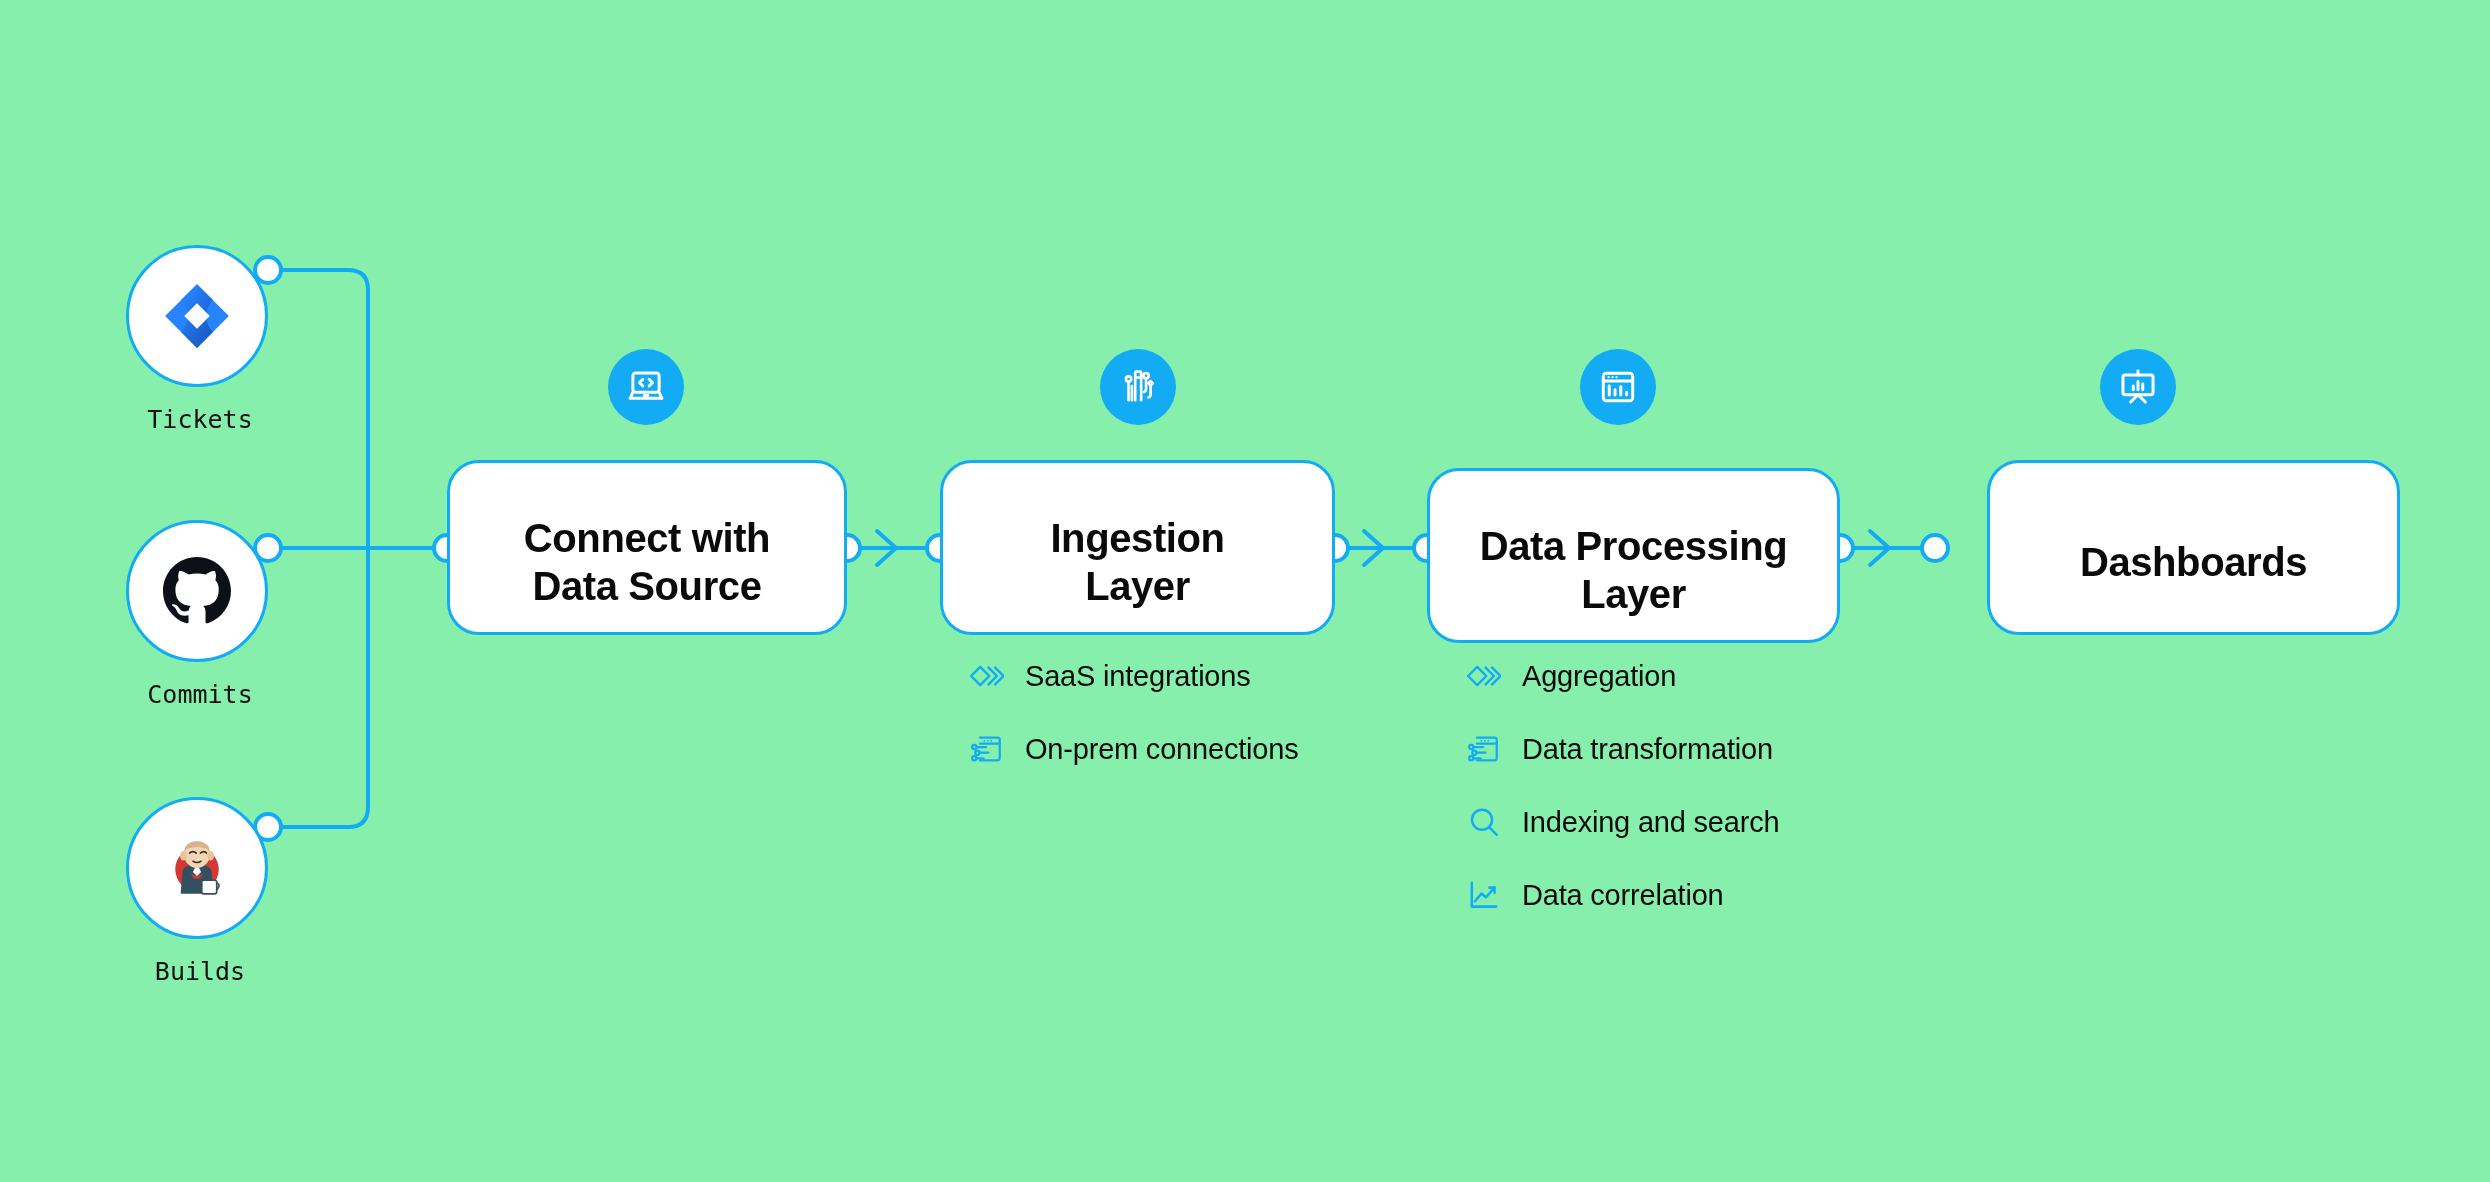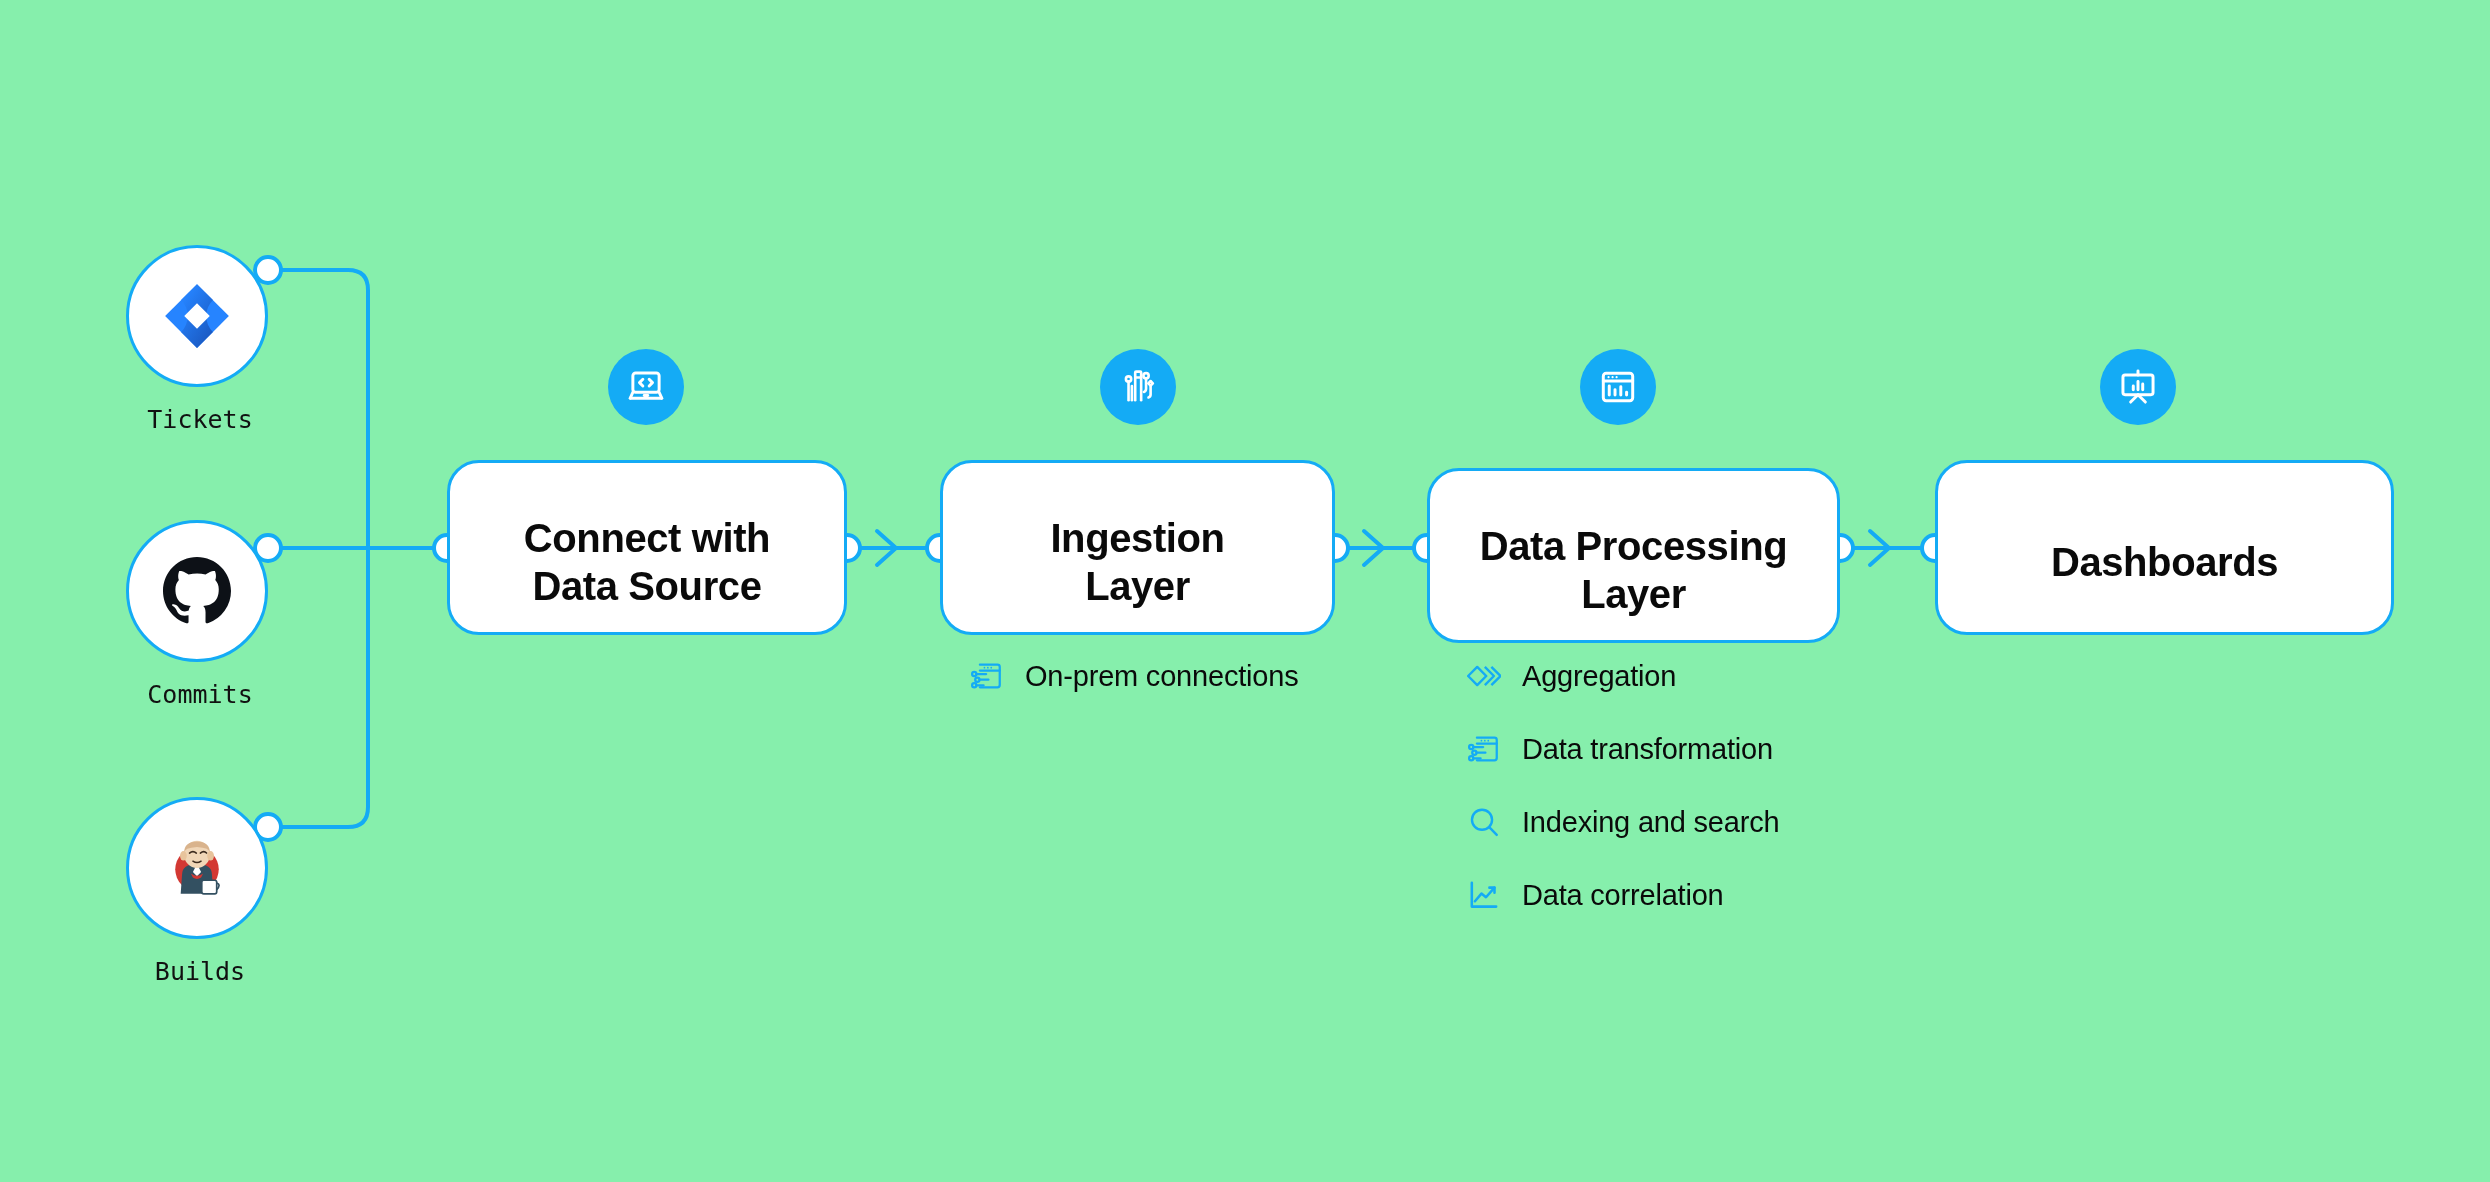--- a/index.html
+++ b/index.html
@@ -294,25 +294,35 @@
   <div class="stage-box" style="left:940px; top:460px; width:395px; height:175px;">
     <div class="stage-title">Ingestion
 Layer</div>
   </div>
 
   <div class="stage-box" style="left:1427px; top:460px; width:413px; height:175px;margin-top:8px;">
     <div class="stage-title">Data Processing
 Layer</div>
   </div>
 
-  <div class="stage-box" style="left:1935px; top:460px; width:459px; height:175px;">
+  <div class="stage-box" style="left:1987px; top:460px; width:413px; height:175px;">
     <div class="stage-title">Dashboards</div>
   </div>
 
   <div class="feature-list" style="left:968px; top:653px;">
+    <div class="feature-item">
+      <span class="feature-icon">
+        <svg viewBox="0 0 24 24" fill="none" stroke="#14ABF5" stroke-width="1.7" stroke-linejoin="round" xmlns="http://www.w3.org/2000/svg">
+          <path d="M7.2 5.6 L13.6 12 L7.2 18.4 L0.8 12 Z"></path>
+          <path d="M12.6 5.6 L19 12 L12.6 18.4"></path>
+          <path d="M17.2 5.6 L23.6 12 L17.2 18.4"></path>
+        </svg>
+      </span>
+      <span class="feature-label">SaaS integrations</span>
+    </div>
     <div class="feature-item">
       <span class="feature-icon">
         <svg viewBox="0 0 24 24" fill="none" stroke="#14ABF5" stroke-width="1.6" stroke-linecap="round" stroke-linejoin="round" xmlns="http://www.w3.org/2000/svg">
           <path d="M7 4 H19.4 A1.6 1.6 0 0 1 21 5.6 V18.4 A1.6 1.6 0 0 1 19.4 20 H7"></path>
           <path d="M7 8.2 H21"></path>
           <circle cx="10.2" cy="6.1" r="0.6" fill="#14ABF5" stroke="none"></circle>
           <circle cx="12.6" cy="6.1" r="0.6" fill="#14ABF5" stroke="none"></circle>
           <circle cx="15" cy="6.1" r="0.6" fill="#14ABF5" stroke="none"></circle>
           <circle cx="3" cy="10.6" r="1.5"></circle>
           <path d="M4.5 10.6 H11.4"></path>

